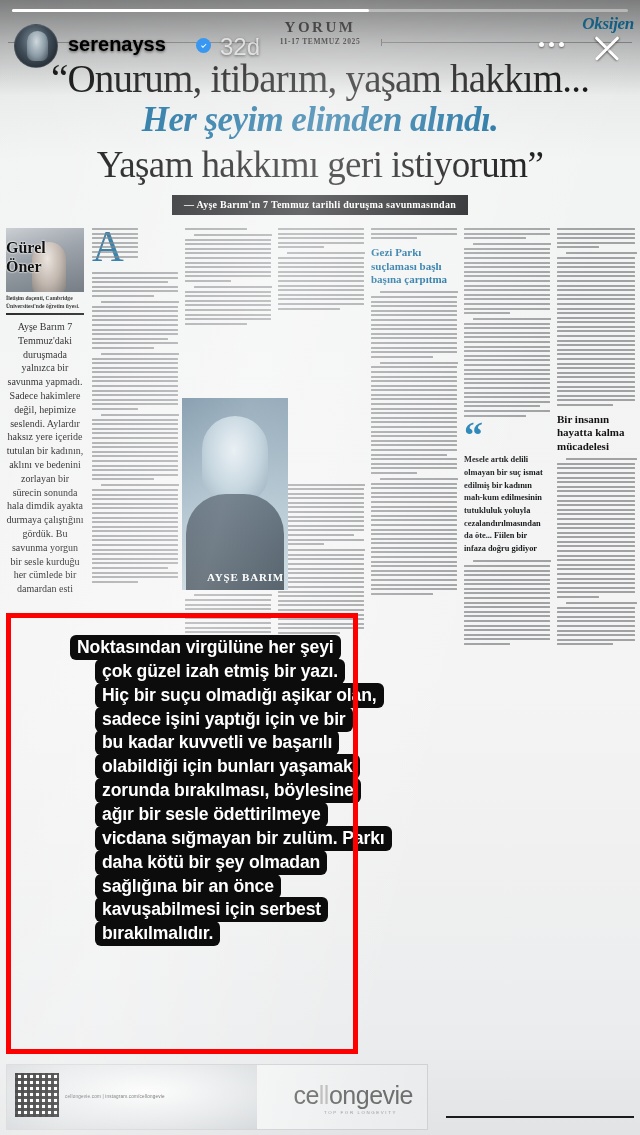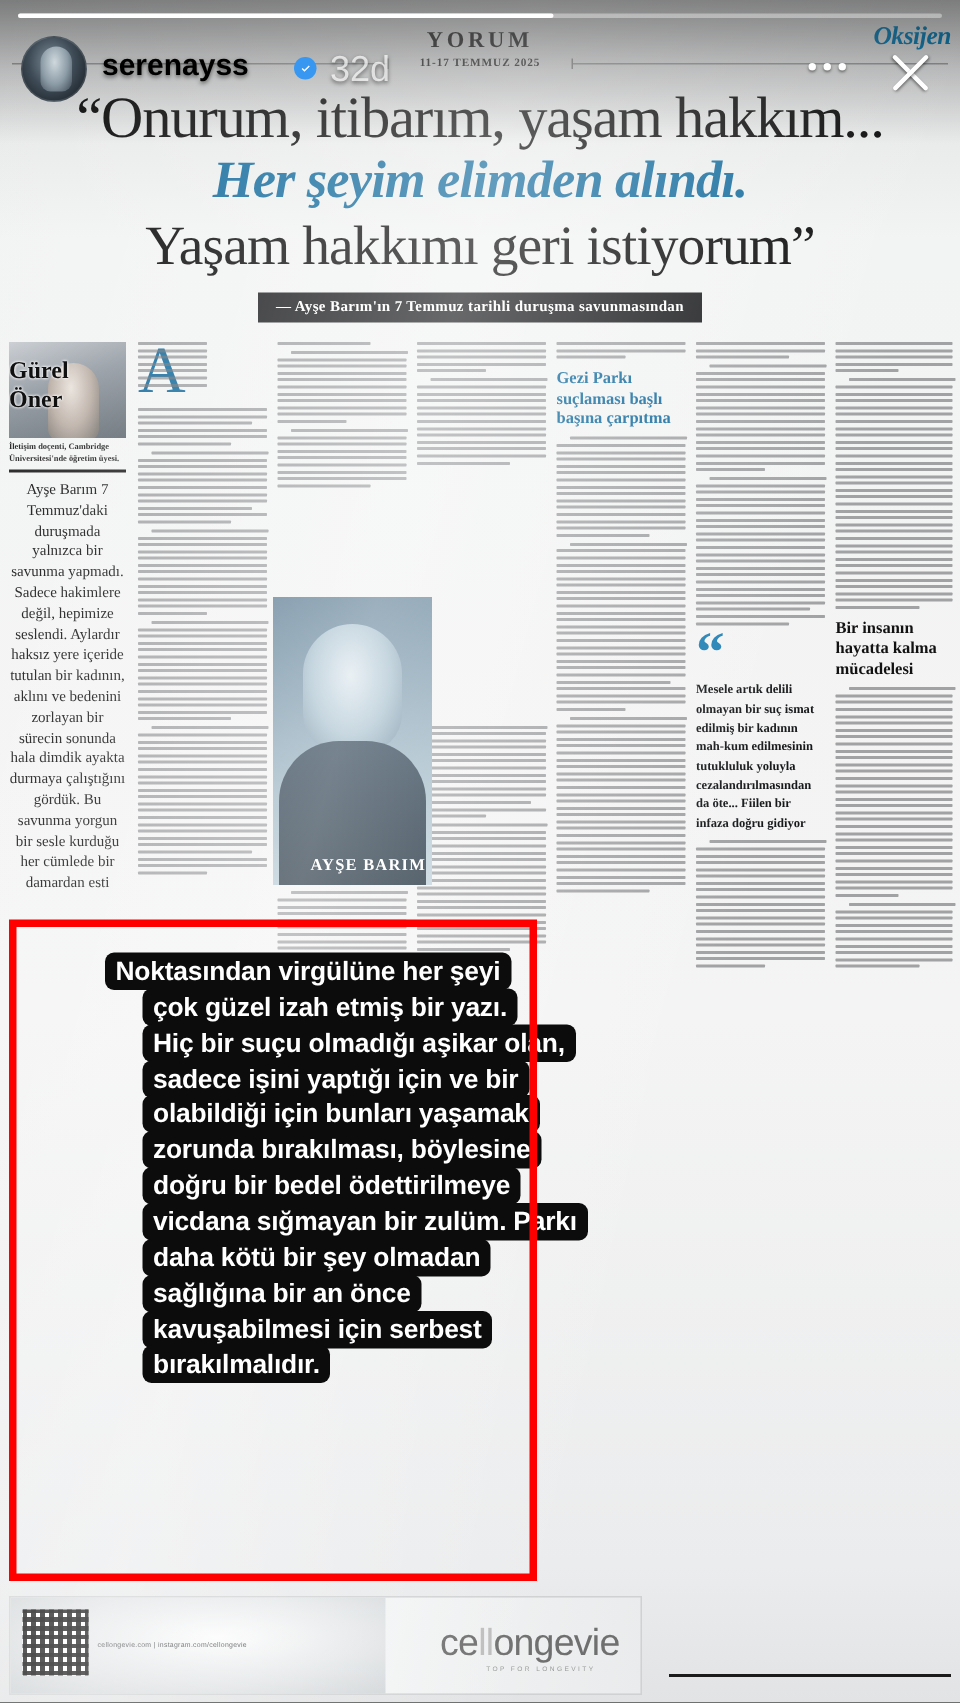--- a/index.html
+++ b/index.html
@@ -844,23 +844,24 @@
     <div class="paper-sheen"></div>
   </div>
 
   <div class="redbox"></div>
 
   <div class="overlay" id="overlay-text">
       <p><span class="ln">Noktasından virgülüne her şeyi</span></p>
       <p><span class="ln">çok güzel izah etmiş bir yazı.</span></p>
       <p><span class="ln">Hiç bir suçu olmadığı aşikar olan,</span></p>
       <p><span class="ln">sadece işini yaptığı için ve bir</span></p>
+      <p><span class="ln">bu kadar kuvvetli ve başarılı</span></p>
       <p><span class="ln">olabildiği için bunları yaşamak</span></p>
       <p><span class="ln">zorunda bırakılması, böylesine</span></p>
-      <p><span class="ln">doğru bir bedel ödettirilmeye</span></p>
+      <p><span class="ln">ağır bir sesle ödettirilmeye</span></p>
       <p><span class="ln">vicdana sığmayan bir zulüm. Parkı</span></p>
       <p><span class="ln">daha kötü bir şey olmadan</span></p>
       <p><span class="ln">sağlığına bir an önce</span></p>
       <p><span class="ln">kavuşabilmesi için serbest</span></p>
       <p><span class="ln">bırakılmalıdır.</span></p>
     </div>
 
   <div class="top-shade"></div>
 
   <div class="progress">

